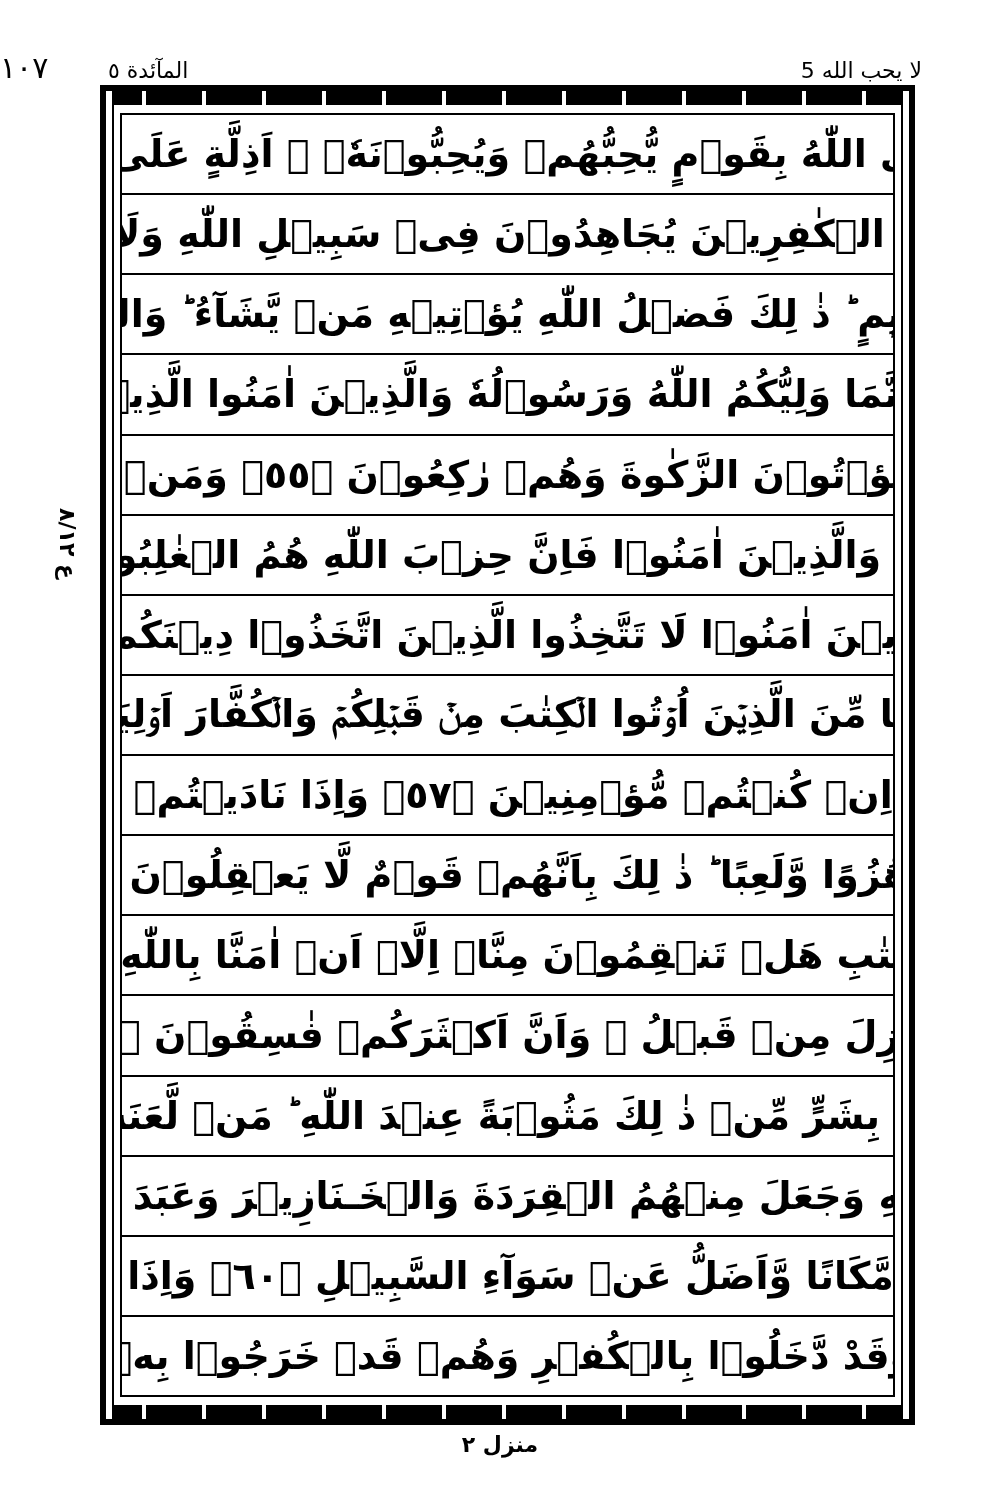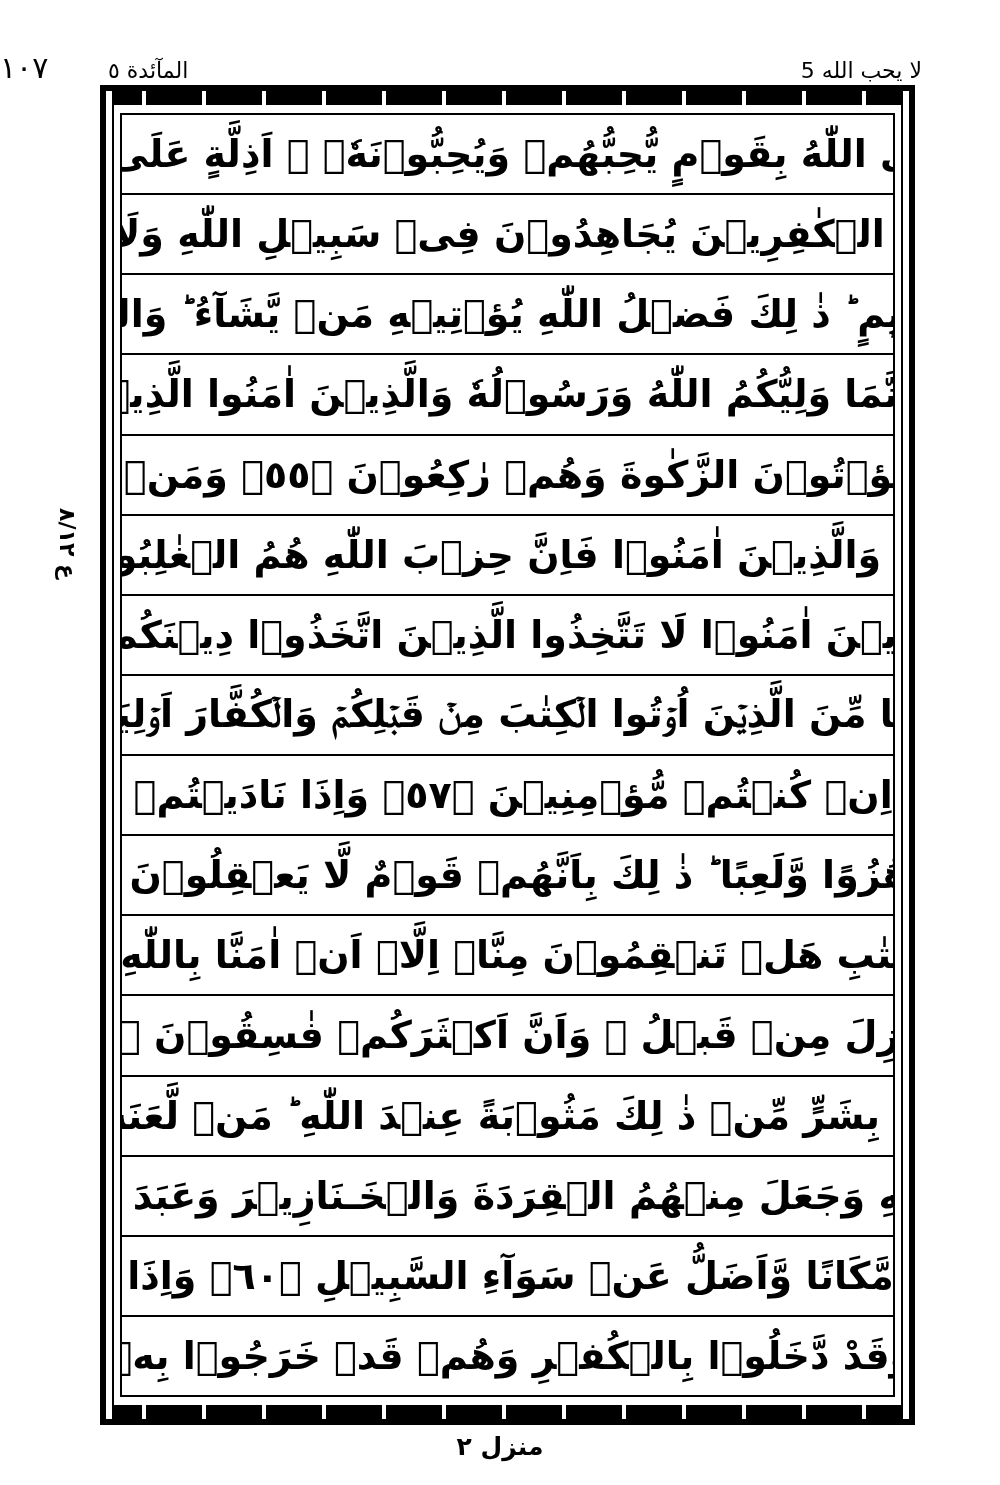--- a/index.html
+++ b/index.html
@@ -10,21 +10,21 @@
   .hdr-center{left:0;right:0;text-align:left;font-size:30px;top:50px;direction:ltr;}
   .frame{position:absolute;left:100px;top:85px;width:815px;height:1340px;border:6px solid #000;box-sizing:border-box;}
   .frame::before{content:"";position:absolute;left:6px;top:6px;right:6px;bottom:6px;border:2px solid #000;}
   .orn{position:absolute;left:6px;right:6px;height:14px;background:repeating-linear-gradient(90deg,#000 0 30px,#fff 30px 34px,#000 34px 60px);}
   .orn.top{top:0;}
   .orn.bot{bottom:0;}
   .inner{position:absolute;left:14px;right:14px;top:22px;bottom:22px;border:2px solid #000;display:flex;flex-direction:column;}
   .line{flex:1;border-bottom:2px solid #000;display:flex;align-items:center;justify-content:center;direction:rtl;font-family:"DejaVu Sans",sans-serif;font-weight:bold;font-size:38px;white-space:nowrap;overflow:hidden;padding:0 8px;}
   .line:last-child{border-bottom:none;}
   .margin-note{position:absolute;left:55px;top:508px;font-size:22px;font-weight:bold;writing-mode:vertical-rl;}
-  .footer{position:absolute;top:1432px;left:0;right:0;text-align:center;font-size:25px;font-weight:bold;direction:rtl;}
+  .footer{position:absolute;top:1432px;left:0;right:0;text-align:center;font-size:22px;font-weight:bold;direction:rtl;}
 </style>
 </head>
 <body>
 
 <div class="hdr hdr-right">لا يحب الله 5</div>
 <div class="hdr hdr-center">١٠٧</div>
 <div class="hdr hdr-left">المآئدة ٥</div>
 
 <div class="margin-note">ع ٨/١٢</div>
 

